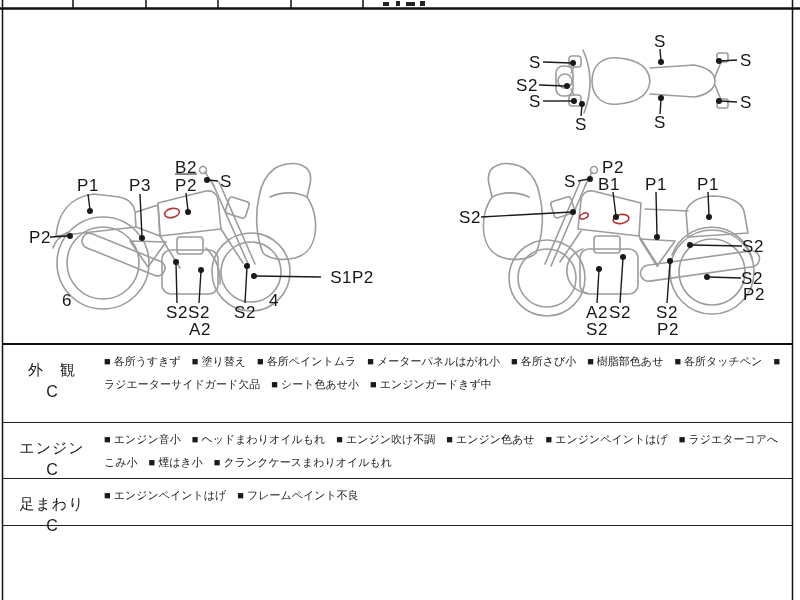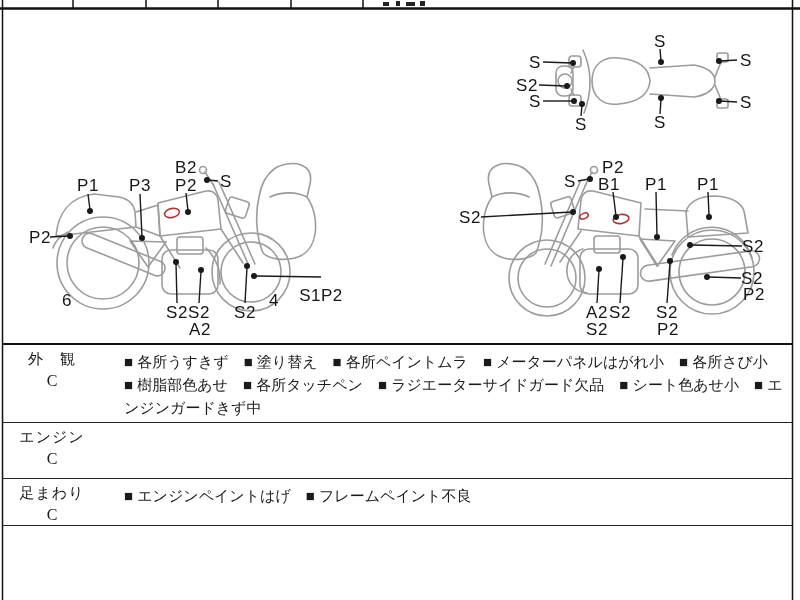--- a/index.html
+++ b/index.html
@@ -13,25 +13,25 @@
     font-size:17px;line-height:1;white-space:nowrap;color:#161616;
     letter-spacing:0.5px;
   }
   
   #cond-table{position:absolute;left:2px;top:343px;width:790px;border-top:2px solid #111;}
   .trow{display:flex;border-bottom:1px solid #222;box-sizing:border-box;}
   .trow:nth-child(1){height:78px;}
   .trow:nth-child(2){height:56px;}
   .trow:nth-child(3){height:47px;}
   .trow:nth-child(4){height:60px;}
-  .tlabel{width:100px;flex:0 0 100px;text-align:center;padding-top:5px;box-sizing:border-box;font-family:Liberation Serif, serif;}
+  .tlabel{width:100px;flex:0 0 100px;text-align:center;padding-top:16px;box-sizing:border-box;}
   .tcat{font-size:15px;letter-spacing:1px;}
   .tgrade{font-size:16px;margin-top:3px;}
-  .titems{flex:1;padding:5px 8px 0 2px;font-size:15px;line-height:23px;
-          word-break:break-all;overflow-wrap:anywhere;margin-left:20px;}
+  .titems{flex:1;padding:5px 8px 0 2px;font-size:11px;line-height:23px;
+          word-break:break-all;overflow-wrap:anywhere;}
 </style>
 </head>
 <body>
 
 <div id="canvas">
 
   <svg class="layer" width="800" height="600" viewBox="0 0 800 600">
 
     <g stroke="#111" stroke-width="1.5">
       <line x1="2.5" y1="0" x2="2.5" y2="600"></line>
@@ -188,31 +188,31 @@
       <div class="callout" style="left: 535px; top: 62px;">S</div>
       <div class="callout" style="left: 527px; top: 85px;">S2</div>
       <div class="callout" style="left: 535px; top: 101px;">S</div>
       <div class="callout" style="left: 581px; top: 124px;">S</div>
       <div class="callout" style="left: 660px; top: 41px;">S</div>
       <div class="callout" style="left: 660px; top: 122px;">S</div>
       <div class="callout" style="left: 746px; top: 60px;">S</div>
       <div class="callout" style="left: 746px; top: 102px;">S</div>
       <div class="callout" style="left: 88px; top: 185px;">P1</div>
       <div class="callout" style="left: 140px; top: 185px; text-align: center;">P3</div>
-      <div class="callout" style="left: 186px; top: 167px;">B2</div>
+      <div class="callout" style="left: 186px; top: 167px; text-decoration: underline;">B2</div>
       <div class="callout" style="left: 186px; top: 185px;">P2</div>
       <div class="callout" style="left: 226px; top: 181px;">S</div>
       <div class="callout" style="left: 40px; top: 237px;">P2</div>
       <div class="callout" style="left: 67px; top: 300px;">6</div>
       <div class="callout" style="left: 177px; top: 312px;">S2</div>
       <div class="callout" style="left: 199px; top: 312px;">S2</div>
       <div class="callout" style="left: 200px; top: 329px;">A2</div>
       <div class="callout" style="left: 245px; top: 312px;">S2</div>
       <div class="callout" style="left: 274px; top: 300px;">4</div>
-      <div class="callout" style="left: 321px; top: 277px; margin-top: 18px;">S1P2</div>
+      <div class="callout" style="left: 352px; top: 277px;">S1P2</div>
       <div class="callout" style="left: 570px; top: 181px;">S</div>
       <div class="callout" style="left: 613px; top: 167px;">P2</div>
       <div class="callout" style="left: 609px; top: 184px;">B1</div>
       <div class="callout" style="left: 656px; top: 184px;">P1</div>
       <div class="callout" style="left: 708px; top: 184px;">P1</div>
       <div class="callout" style="left: 470px; top: 217px;">S2</div>
       <div class="callout" style="left: 753px; top: 246px;">S2</div>
       <div class="callout" style="left: 752px; top: 278px;">S2</div>
       <div class="callout" style="left: 754px; top: 294px;">P2</div>
       <div class="callout" style="left: 597px; top: 312px;">A2</div>
@@ -228,20 +228,21 @@
           <div class="tcat">外　観</div>
           <div class="tgrade">C</div>
         </div>
         <div class="titems">■ 各所うすきず　■ 塗り替え　■ 各所ペイントムラ　■ メーターパネルはがれ小　■ 各所さび小　■ 樹脂部色あせ　■ 各所タッチペン　■ ラジエーターサイドガード欠品　■ シート色あせ小　■ エンジンガードきず中</div>
       </div>
       <div class="trow">
         <div class="tlabel">
           <div class="tcat">エンジン</div>
           <div class="tgrade">C</div>
         </div>
+        <div class="titems">■ エンジン音小　■ ヘッドまわりオイルもれ　■ エンジン吹け不調　■ エンジン色あせ　■ エンジンペイントはげ　■ ラジエターコアへこみ小　■ 煙はき小　■ クランクケースまわりオイルもれ</div>
       </div>
       <div class="trow">
         <div class="tlabel">
           <div class="tcat">足まわり</div>
           <div class="tgrade">C</div>
         </div>
         <div class="titems">■ エンジンペイントはげ　■ フレームペイント不良</div>
       </div>
     </div>
 

